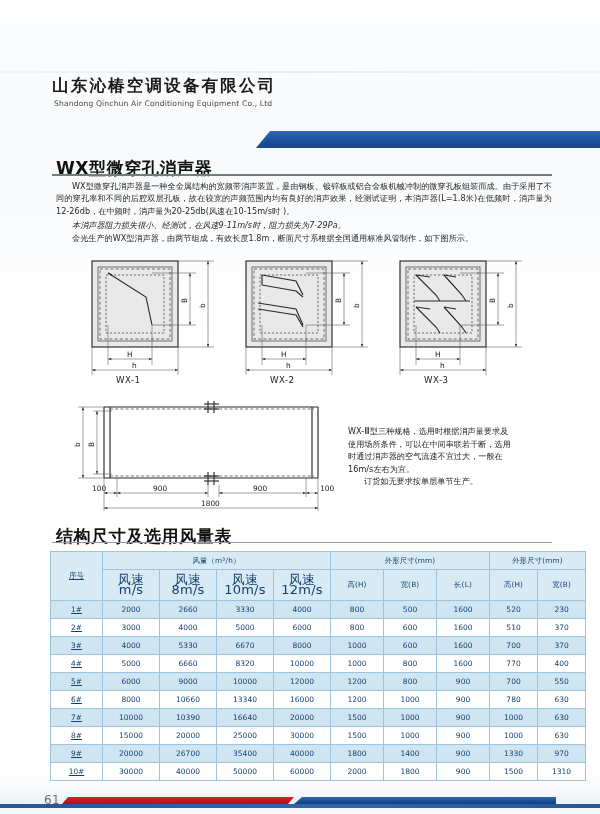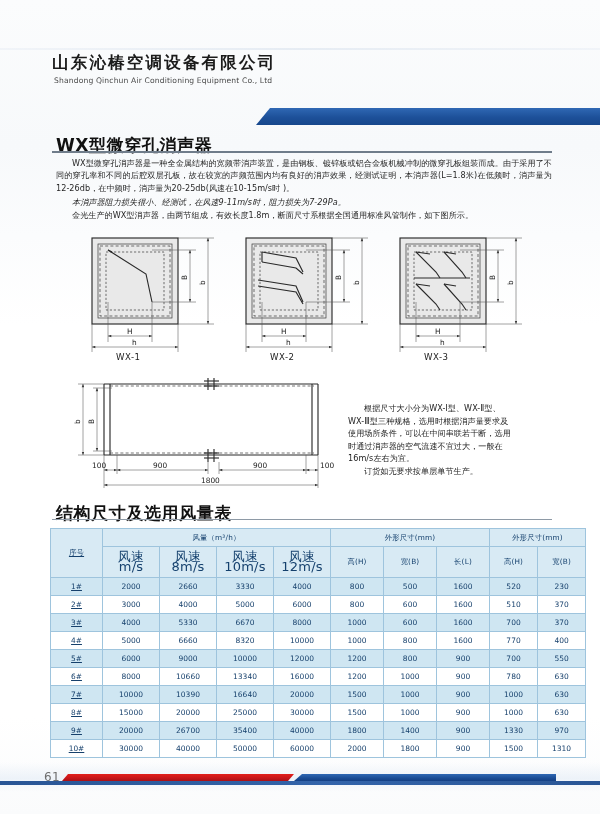--- a/index.html
+++ b/index.html
@@ -7,20 +7,21 @@
     width:600px;height:814px;
     background:#ffffff;
     font-family:"DejaVu Sans","Liberation Sans",sans-serif;
     overflow:hidden;
     position:relative;
   }
   .page{
     position:absolute;inset:0;
     background:
       linear-gradient(180deg,#fbfcfd 0%,#f7f9fb 18%,#ffffff 40%,#ffffff 88%,#fafbfc 100%);
+    margin-top: 23px;
   }
 
   
   .header{
     position:absolute;left:0;top:48px;width:600px;height:48px;
   }
   .brand-cn{
     position:absolute;left:52px;top:52px;
     font-size:16.5px;font-weight:bold;letter-spacing:2.2px;
     color:#1b1b1b;white-space:nowrap;
@@ -314,21 +315,20 @@
         <text class="txt" x="201" y="483">1800</text>
       </g>
     </svg>
   </div>
 
   <div class="figcap" style="left:116px;top:352px;">WX-1</div>
   <div class="figcap" style="left:270px;top:352px;">WX-2</div>
   <div class="figcap" style="left:424px;top:352px;">WX-3</div>
 
   <div class="note" style="left:348px;top:402px;width:204px;">
-    <div style="text-indent:16px;">根据尺寸大小分为WX-Ⅰ型、WX-Ⅱ型、</div>
     <div>WX-Ⅲ型三种规格，选用时根据消声量要求及</div>
     <div>使用场所条件，可以在中间串联若干断，选用</div>
     <div>时通过消声器的空气流速不宜过大，一般在</div>
     <div>16m/s左右为宜。</div>
     <div style="text-indent:16px;">订货如无要求按单层单节生产。</div>
   </div>
 
   <div class="sec-title" style="left:56px;top:502px;text-align:center;">结构尺寸及选用风量表</div>
   <div class="sec-rule" style="left:52px;top:519px;width:500px;"></div>
 

